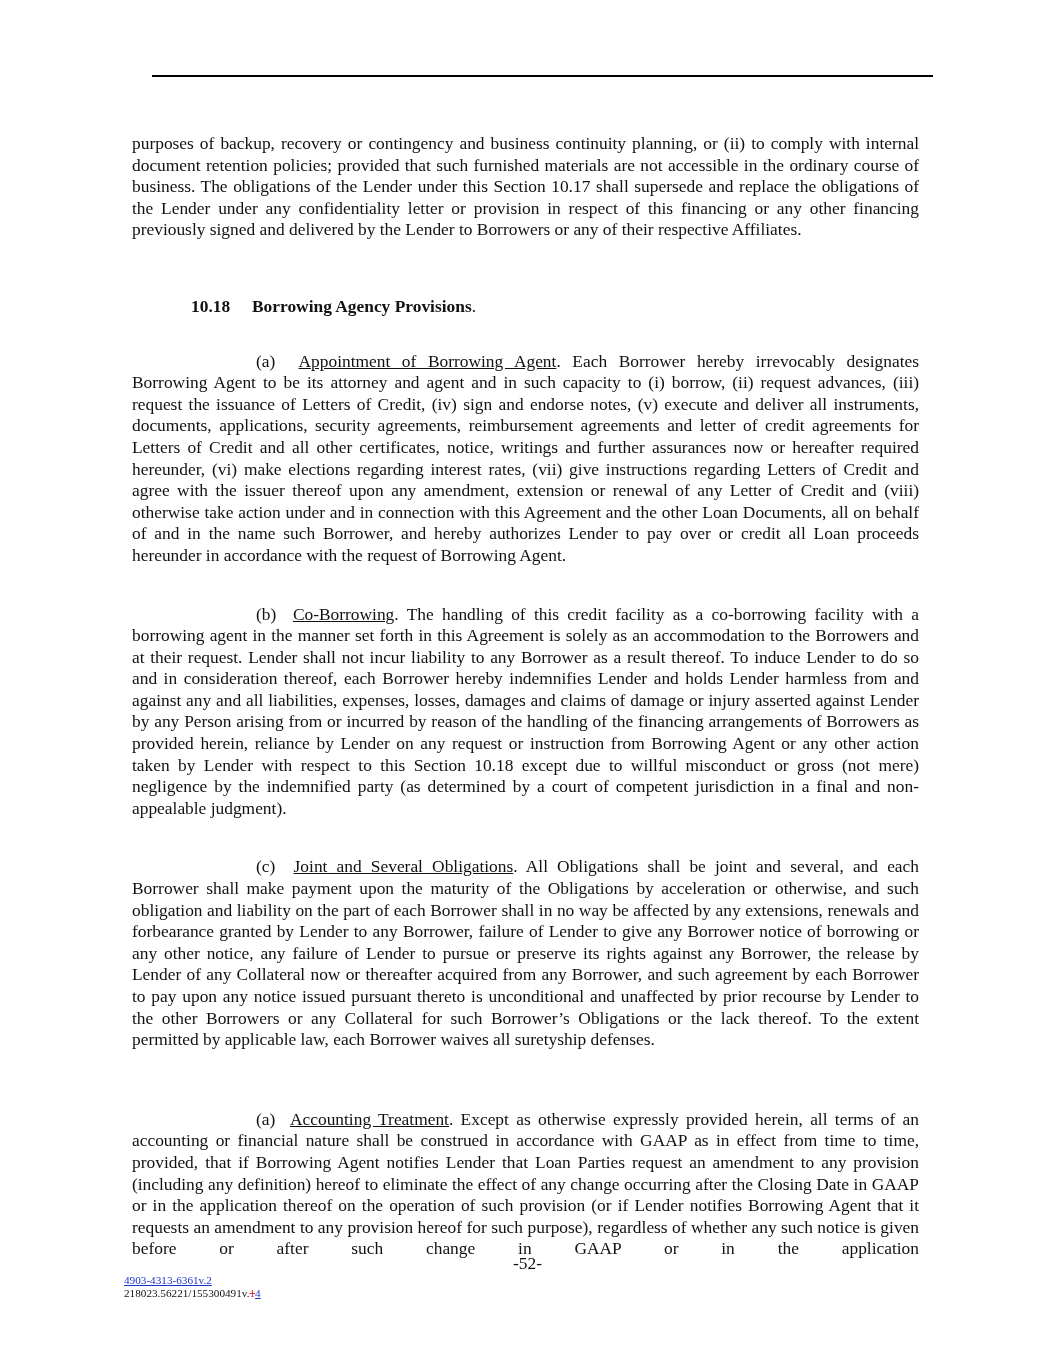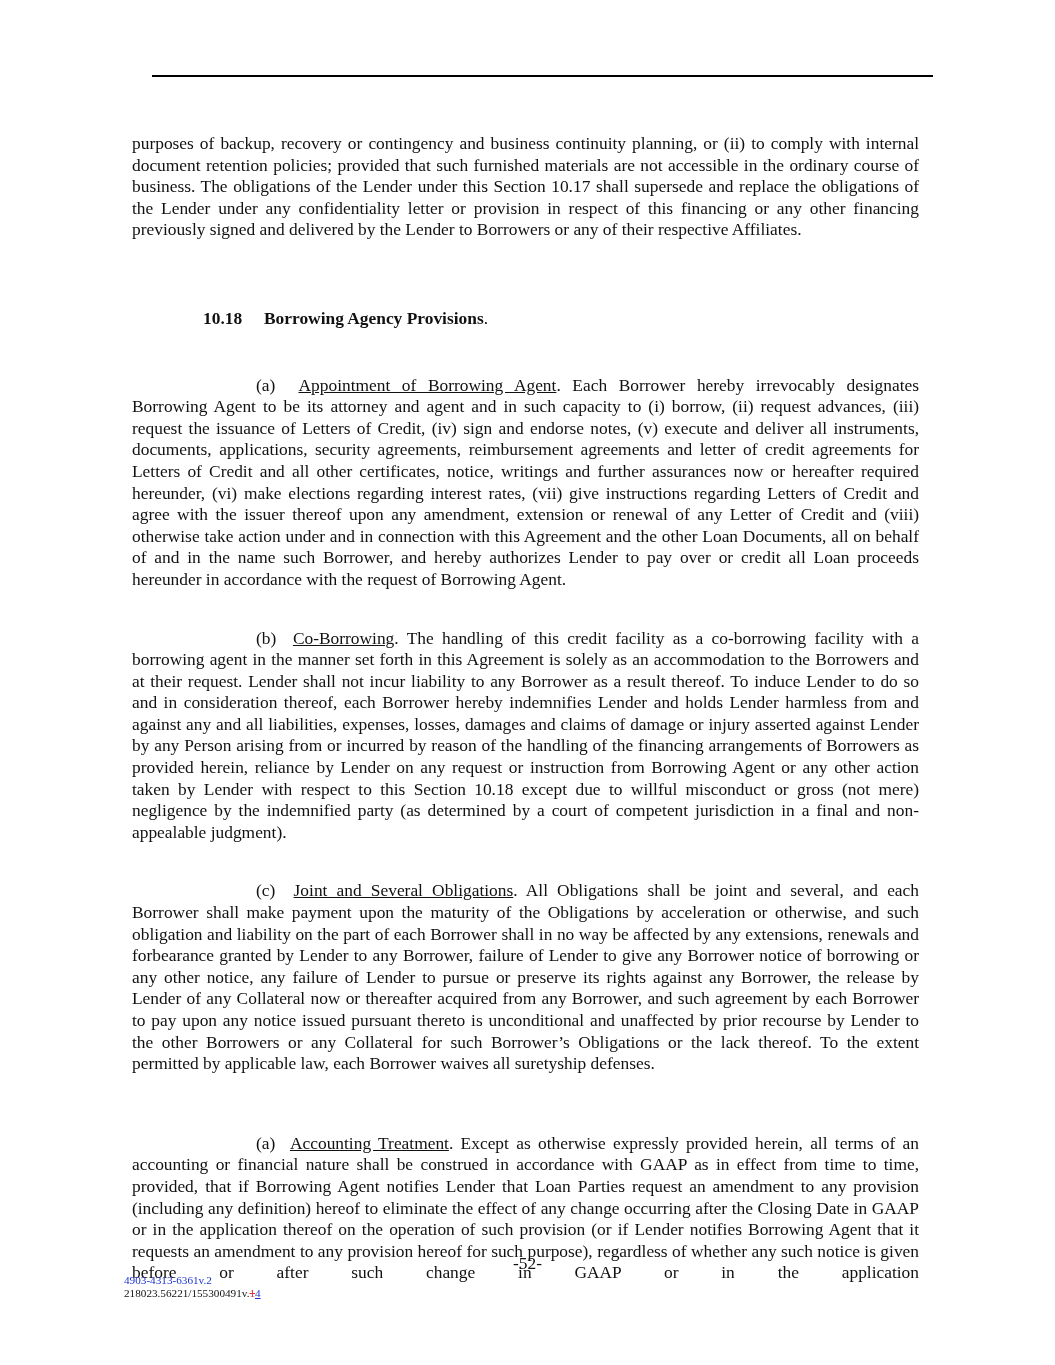--- a/index.html
+++ b/index.html
@@ -34,21 +34,21 @@
   .para {
     margin: 8px;
     text-align: justify;
     text-align-last: left;
   }
   .indent {
     text-indent: 124px;
   }
   .heading {
     font-weight: bold;
-    margin: 16px;
+    margin: 4px;
     padding-left: 63px;
   }
   .heading .num {
     display: inline-block;
     width: 61px;
   }
   .heading .period {
     font-weight: normal;
   }
   .u { text-decoration: underline; }
@@ -64,20 +64,21 @@
   }
   .footer {
     position: absolute;
     left: 124px;
     top: 1274px;
     font-size: 11.2px;
     line-height: 13px;
   }
   .footer .docid {
     color: #1a33cc;
+    text-decoration: underline;
   }
   .footer .del {
     color: #e03030;
     text-decoration: line-through;
   }
   .footer .ins {
     color: #1a33cc;
     text-decoration: underline;
   }
 </style>

